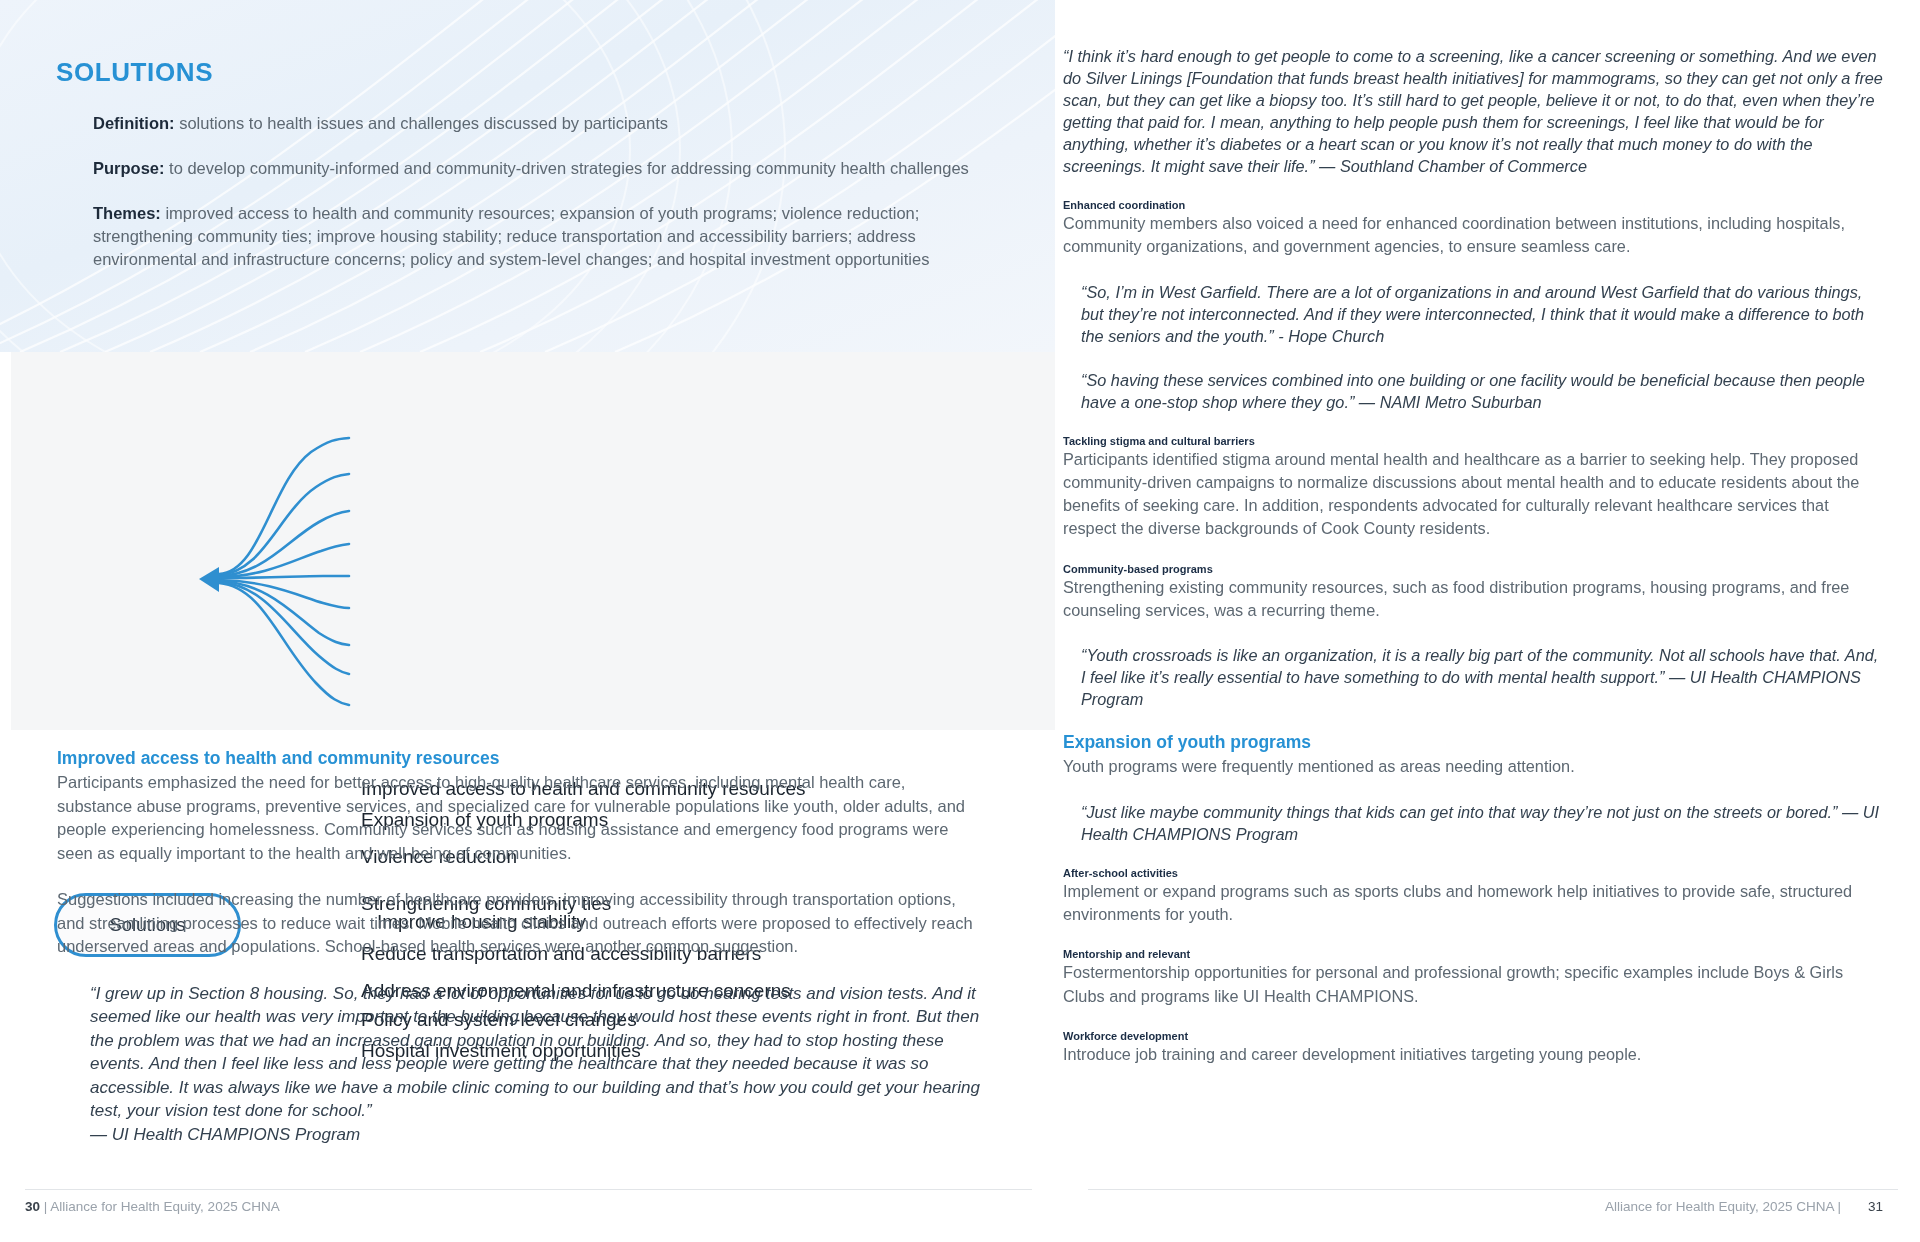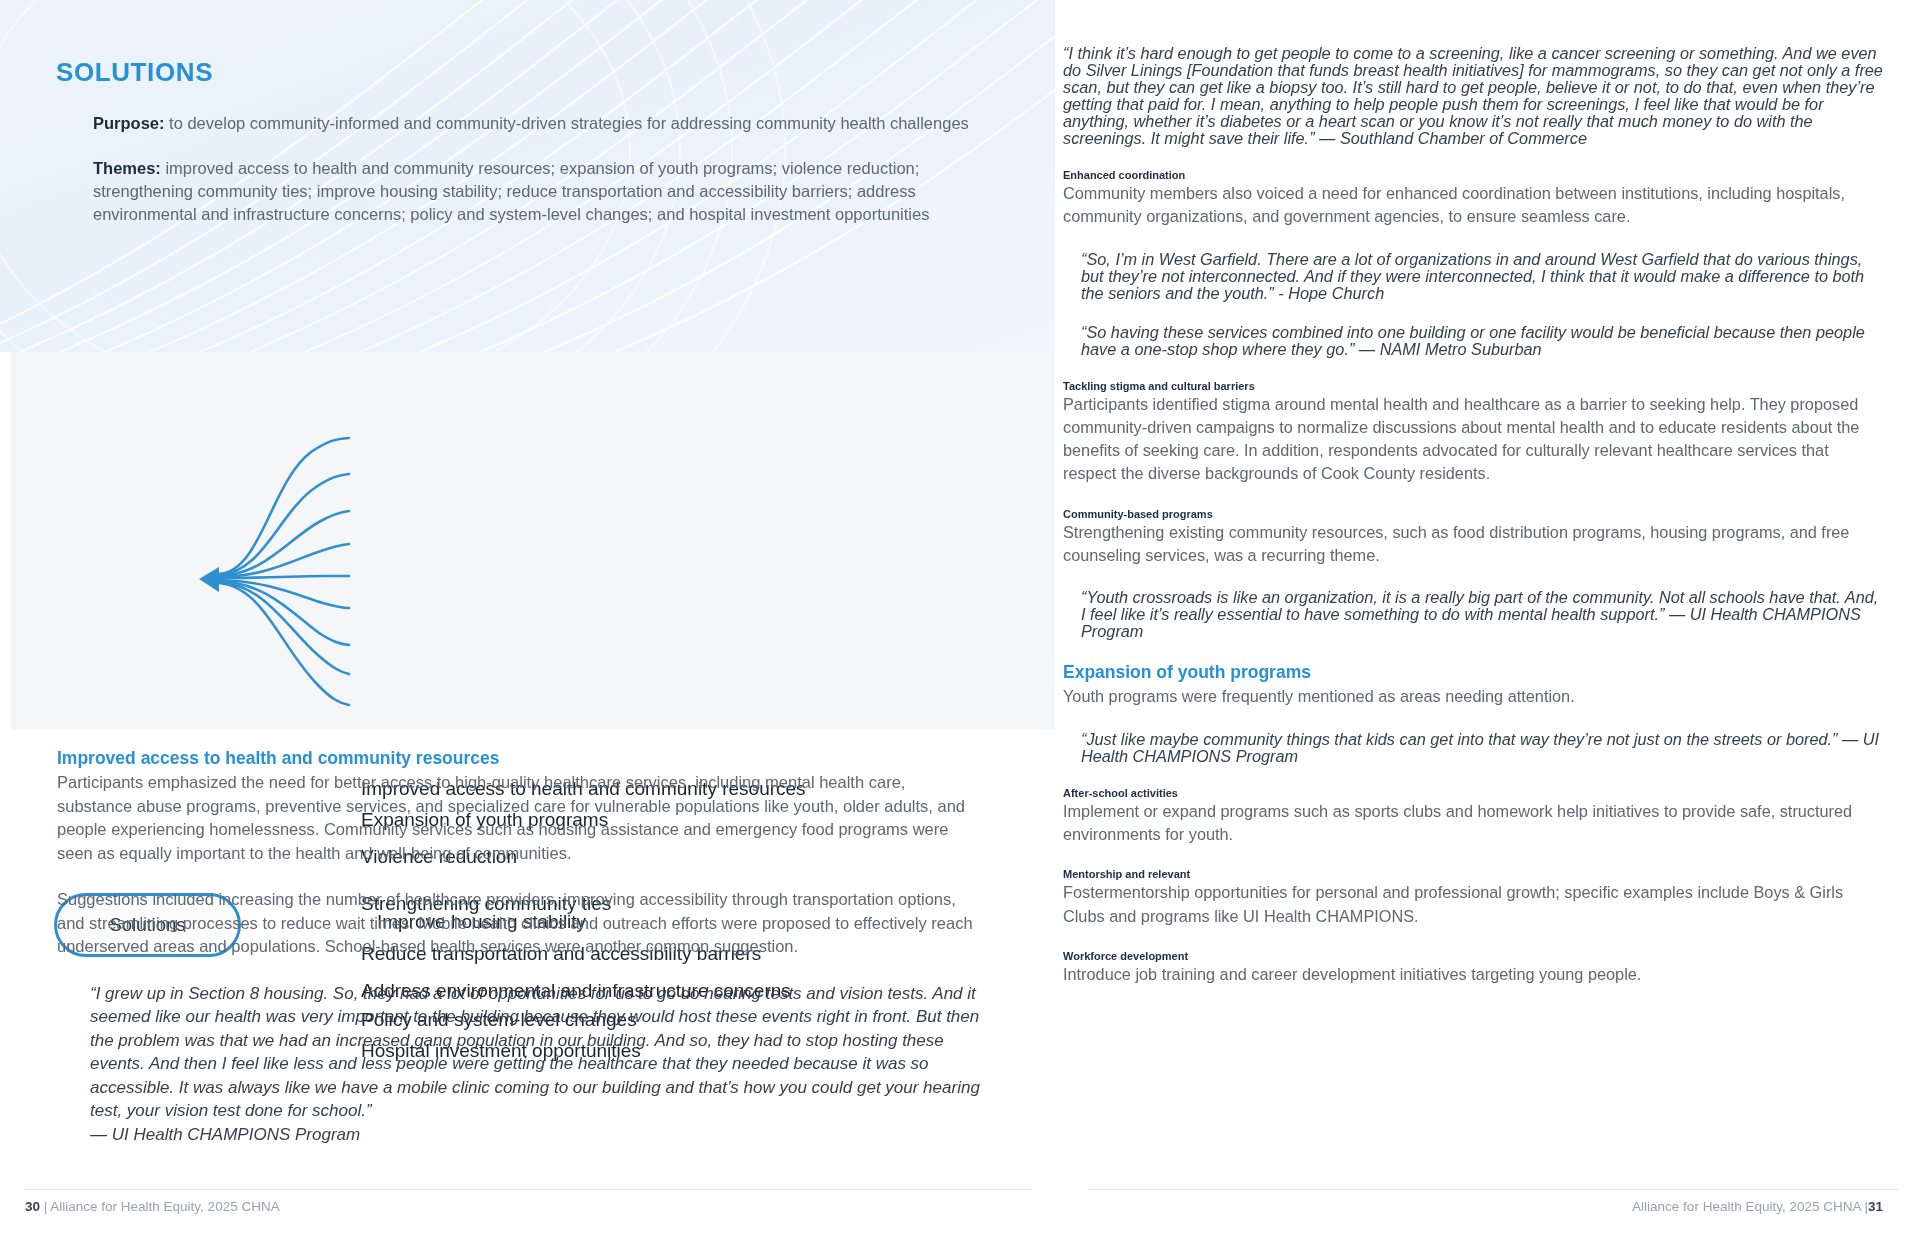--- a/index.html
+++ b/index.html
@@ -86,28 +86,28 @@
     overflow: hidden;
   }
   .rbody { position: absolute; left: 8px; top: 45px; width: 820px; }
   .h-sub {
     font-size: 11px; font-weight: bold; color: #1b2d45;
     margin-bottom: 1px;
   }
   .rgap { height: 22px; }
   .rquote {
     margin-left: 18px; font-style: italic;
-    font-size: 16.3px; line-height: 17px; color: #33414f;
+    font-size: 16.3px; line-height: 22px; color: #33414f;
   }
   .p-body-r { font-size: 16.3px; line-height: 23.3px; color: #5d6872; }
   .footer-r {
     position: absolute; right: 37px; bottom: 28px;
     font-size: 13.5px; color: #9aa2ab; text-align: right;
   }
-  .footer-r b { color: #3a424b; font-weight: bold; }
+  .footer-r b { color: #3a424b; font-weight: normal; padding-left: 27px; }
   .footrule-r {
     position: absolute; right: 22px; bottom: 52px; width: 810px;
     height: 1px; background: #e2e5e8;
   }
   .seam {
     position: absolute; left: 1055px; top: 0;
     width: 1px; height: 1242px; background: #ffffff;
   }
 </style>
 </head>
@@ -140,20 +140,23 @@
           <ellipse cx="300" cy="150" rx="380" ry="295"></ellipse>
           <ellipse cx="300" cy="150" rx="432" ry="340"></ellipse>
           <ellipse cx="300" cy="150" rx="485" ry="385"></ellipse>
         </g>
       </svg>
 
       <div class="hero-title">SOLUTIONS</div>
 
       <div class="hero-block">
         <div class="hero-p">
+          <b>Definition:</b><span> solutions to health issues and challenges discussed by participants</span>
+        </div>
+        <div class="hero-p">
           <b>Purpose:</b><span> to develop community-informed and community-driven strategies for addressing community health challenges</span>
         </div>
         <div class="hero-p">
           <b>Themes:</b><span> improved access to health and community resources; expansion of youth programs; violence reduction; strengthening community ties; improve housing stability; reduce transportation and accessibility barriers; address environmental and infrastructure concerns; policy and system-level changes; and hospital investment opportunities</span>
         </div>
       </div>
     </div>
 
     <div class="mindmap">
       <svg class="mm-svg" width="1044" height="378" viewBox="0 0 1044 378">

